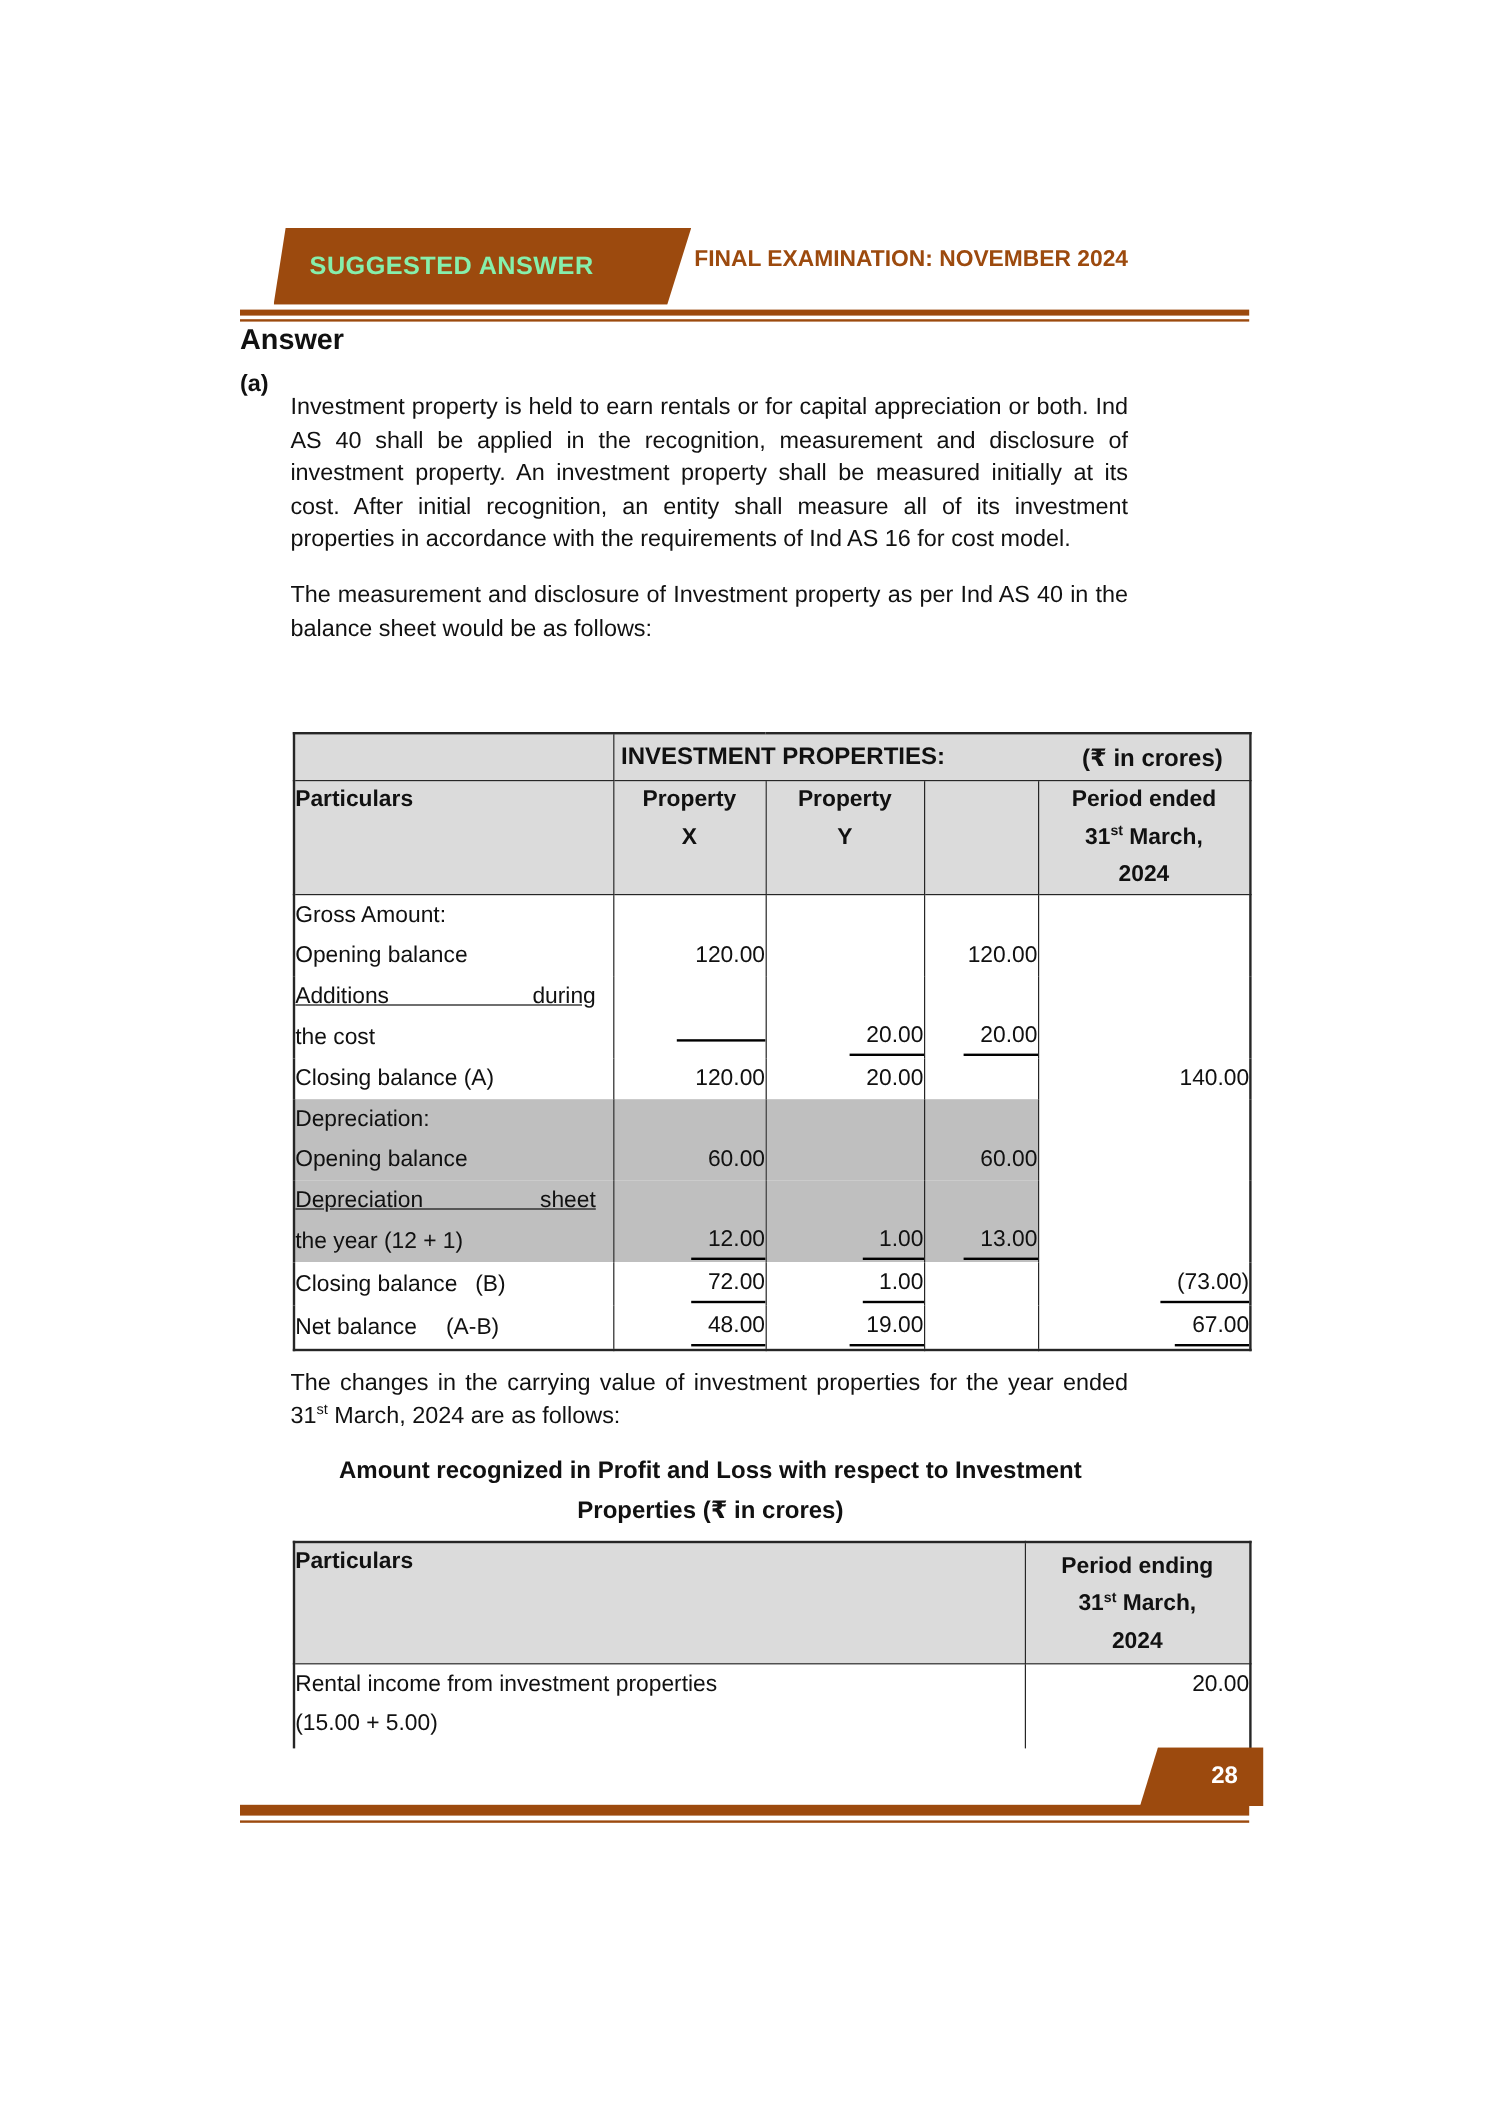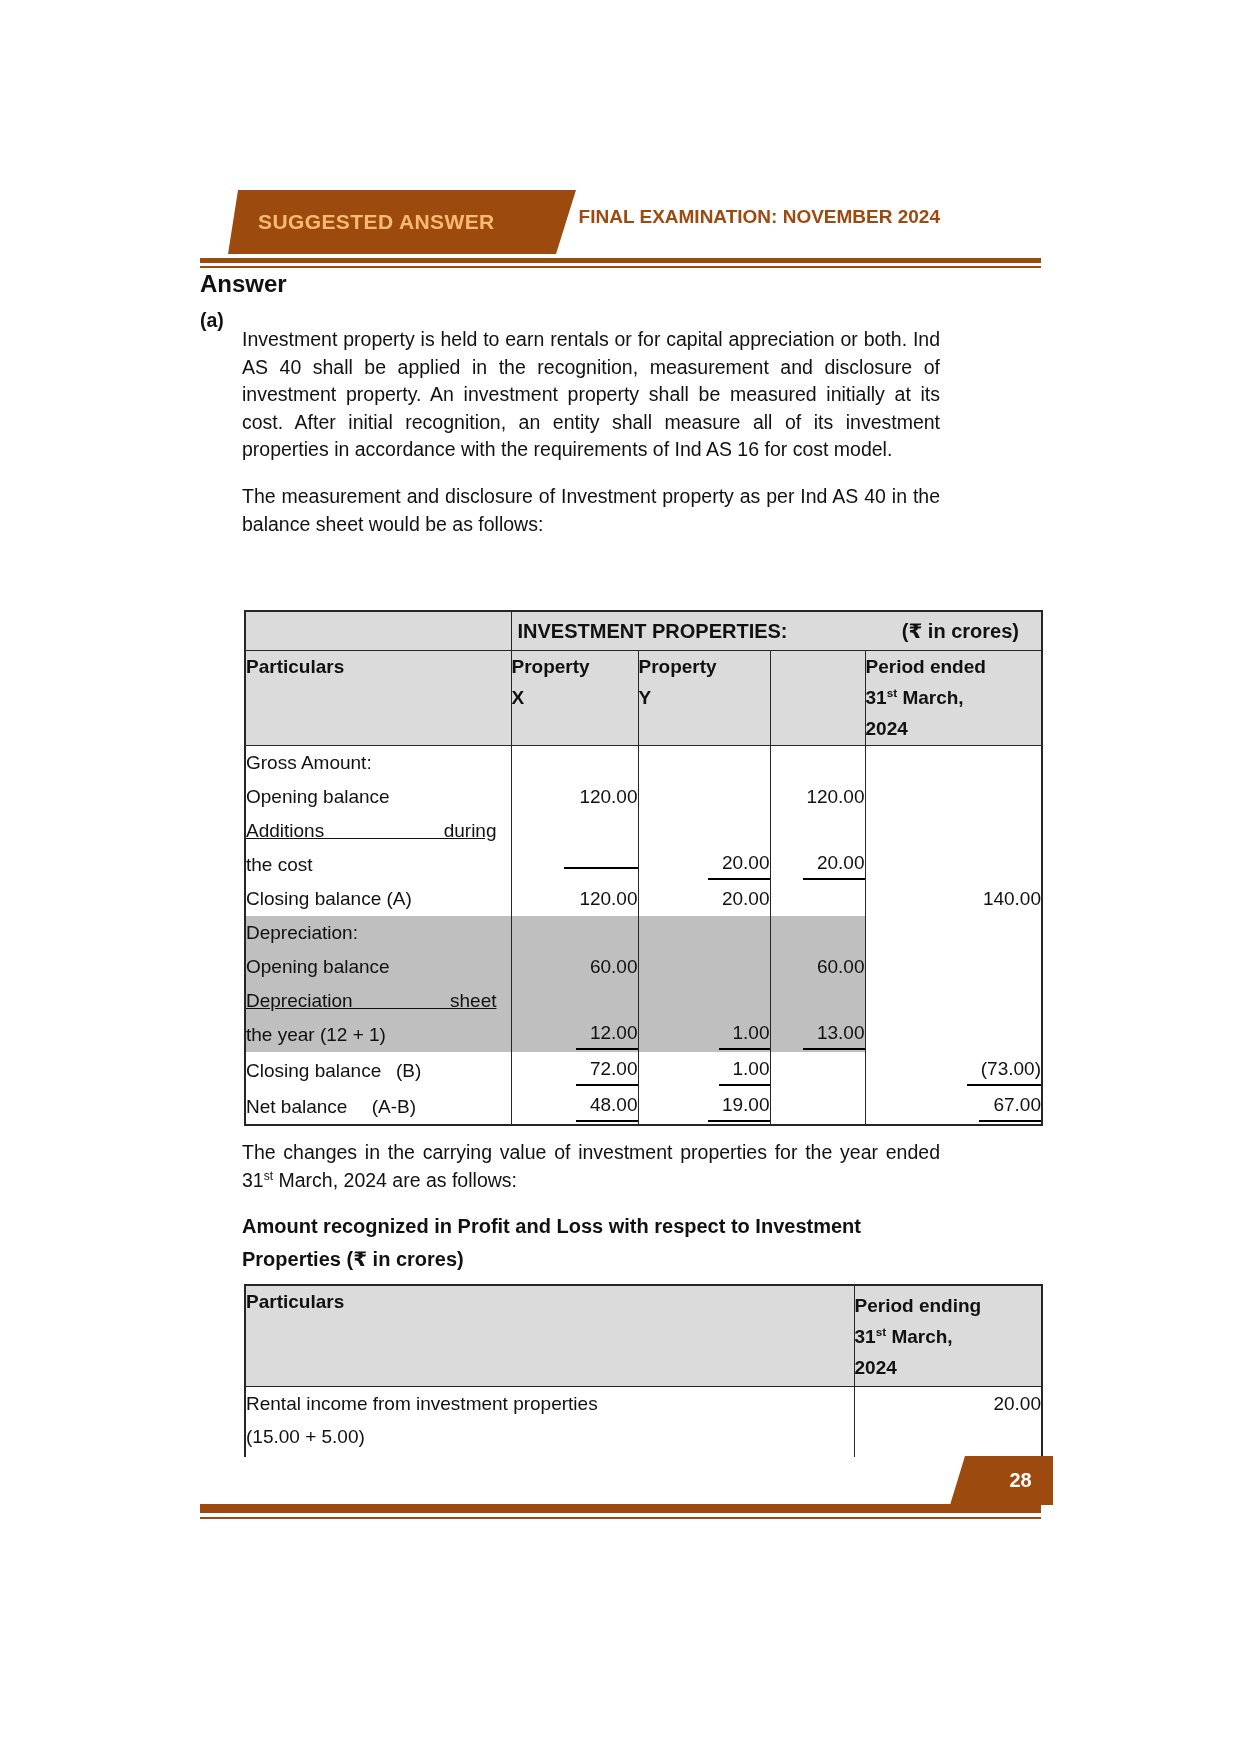--- a/index.html
+++ b/index.html
@@ -12,21 +12,21 @@
     overflow:hidden;
   }
   
   .banner{
     position:absolute;left:228px;top:190px;width:348px;height:64px;
     background:#9C4A0E;
     clip-path:polygon(10px 0,100% 0,calc(100% - 20px) 100%,0 100%);
     display:flex;align-items:center;
   }
   .banner-label{
-    color:#fdba74;font-size:21px;font-weight:bold;letter-spacing:.4px;
+    color:#86efac;font-size:21px;font-weight:bold;letter-spacing:.4px;
     padding-left:30px;white-space:nowrap;
   }
   .exam-title{
     position:absolute;left:560px;top:206px;width:380px;
     text-align:right;color:#9C4A0E;font-size:19px;font-weight:bold;
     white-space:nowrap;
   }
   .rule-thick{position:absolute;left:200px;top:258px;width:841px;height:5px;background:#9C4A0E;}
   .rule-thin{position:absolute;left:200px;top:266px;width:841px;height:2px;background:#9C4A0E;}
   
@@ -34,41 +34,41 @@
   .item-label{position:absolute;left:200px;top:309px;font-size:19.5px;font-weight:bold;}
   .para{
     position:absolute;left:242px;width:698px;
     font-size:19.5px;line-height:27.6px;text-align:justify;
   }
   .para1{top:309px;margin-top:17px;}
   .para2{top:483px;}
   .intro2{top:1139px;}
   .tbl-heading{
     position:absolute;left:242px;top:1210px;width:700px;
-    text-align:left;font-size:20px;font-weight:bold;line-height:33px;
+    text-align:center;font-size:20px;font-weight:bold;line-height:33px;
   }
   sup{font-size:0.62em;line-height:0;}
   
   table{border-collapse:collapse;table-layout:fixed;}
   .tbl1{position:absolute;left:244px;top:610px;width:797px;border:2px solid #262626;}
   .tbl2{position:absolute;left:244px;top:1284px;width:797px;
         border:2px solid #262626;border-bottom:none;}
   .tbl1 th,.tbl1 td,.tbl2 th,.tbl2 td{
     border-left:1.5px solid #262626;border-right:1.5px solid #262626;
     font-size:19px;padding:0;overflow:hidden;
   }
   .tbl1 thead th{background:#DBDBDB;border-bottom:1.5px solid #262626;font-weight:bold;}
   .tbl2 thead th{background:#DBDBDB;border-bottom:1.5px solid #262626;font-weight:bold;}
   .tbl1 tbody td{border-top:none;border-bottom:none;vertical-align:bottom;line-height:34px;}
   .row-h1{height:34px;} .row-h2{height:68px;}
   .thead-title{height:38px;}
   .thead-cols th{height:94px;vertical-align:top;}
   .title-flex{display:flex;justify-content:space-between;align-items:center;
               height:38px;font-size:20px;padding:0 22px 0 6px;}
-  .col-hdr-right{text-align:left;padding:3px 10px 0 0;line-height:31px;}
+  .col-hdr-right{text-align:center;padding:3px 10px 0 0;line-height:31px;}
   .col-hdr-left{text-align:left;vertical-align:top;padding:3px 0 0 8px;line-height:31px;}
   .lbl{text-align:left;padding-left:8px;}
   .num{text-align:right;padding-right:12px;}
   .shade{background:#BFBFBF;}
   .u{display:inline-block;border-bottom:2px solid #000;padding:0 0 0 14px;line-height:30px;margin-bottom:2px;}
   .blank-line{display:inline-block;width:74px;border-bottom:2px solid #000;height:26px;margin-bottom:2px;}
   .spread{text-align:justify;text-align-last:justify;padding-right:14px;text-decoration:underline;}
   .lbl-line{line-height:34px;}
   .tbl2 tbody td{vertical-align:top;line-height:33px;border-bottom:none;}
   .t2-label{padding:3px 0 0 8px;height:70px;}

